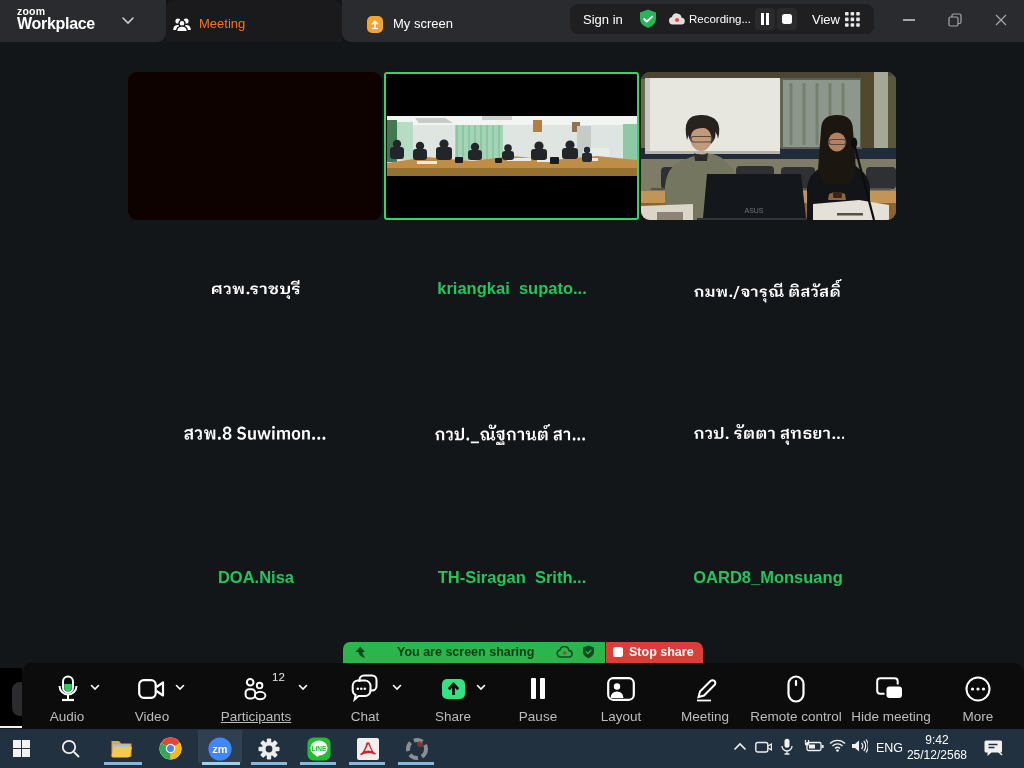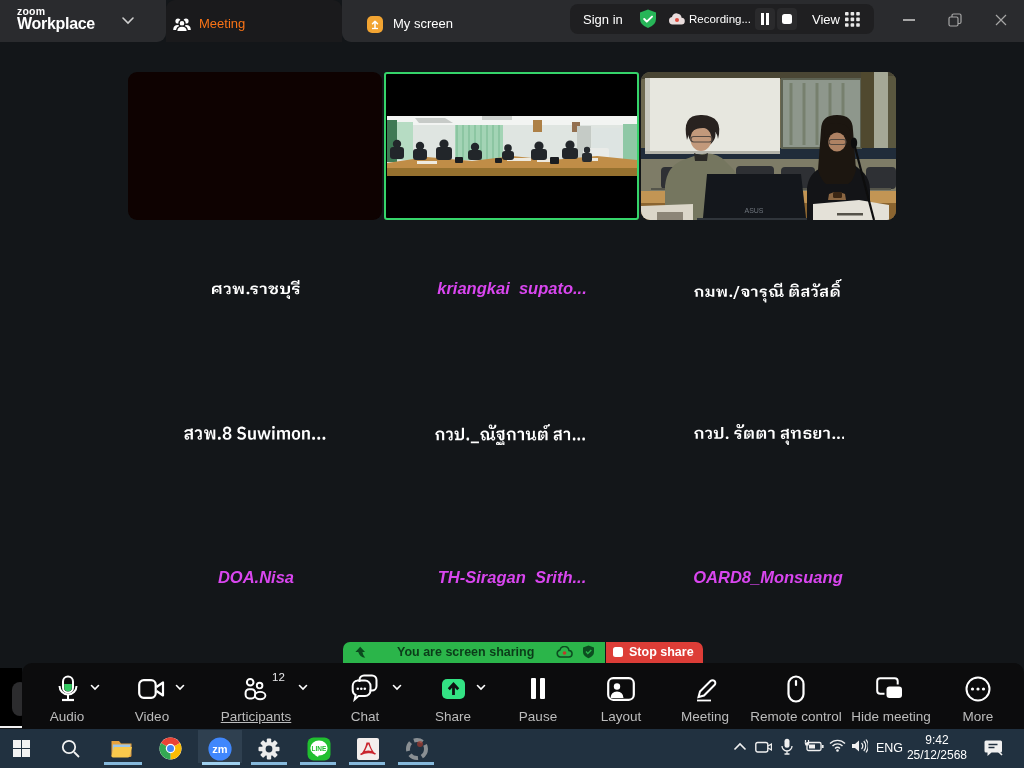--- a/index.html
+++ b/index.html
@@ -10,21 +10,21 @@
   
   #header { position:absolute; left:0; top:0; width:1024px; height:42px; background:#131619; }
   #hdr-left { position:absolute; left:0; top:0; width:166px; height:42px; background:#2a2b2e; border-bottom-right-radius:9px; }
   #hdr-right { position:absolute; left:342px; top:0; width:682px; height:42px; background:#2a2b2e; border-bottom-left-radius:9px; }
   #tab-meeting { position:absolute; left:166px; top:0px; width:176px; height:42px; background:#1a1a1c; border-radius:9px 9px 0 0; }
   #logo { position:absolute; left:17px; top:5px; color:#fff; }
   #logo .z { font-size:10.5px; font-weight:bold; letter-spacing:0.2px; }
   #logo .w { font-size:16px; font-weight:bold; margin-top:-2px; letter-spacing:-0.3px;text-align:center; }
 
   
-  .name { position:absolute; color:#d946ef; font-weight:bold; font-size:16.5px; text-align:center; width:254px;font-style:italic; }
+  .name { position:absolute; color:#22c55e; font-weight:bold; font-size:16.5px; text-align:center; width:254px; }
 
   
   #sharebar { position:absolute; left:343px; top:642px; width:362px; height:21px; }
   #greenpart { position:absolute; left:0; top:0; width:262px; height:21px; background:#2bb54a; border-radius:7px 0 0 0; }
   #redpart { position:absolute; left:263px; top:0; width:97px; height:21px; background:#dd3d37; border-radius:0 7px 0 0; }
 
   
   #toolbar { position:absolute; left:22px; top:663px; width:1002px; height:66px; background:#0c0c0d; border-radius:10px 10px 0 0; }
   .tb-label { position:absolute; top:709px; color:#bcbcbc; font-size:13.5px; transform:translateX(-50%); white-space:nowrap; }
   .tb-chev { position:absolute; top:684px; }

